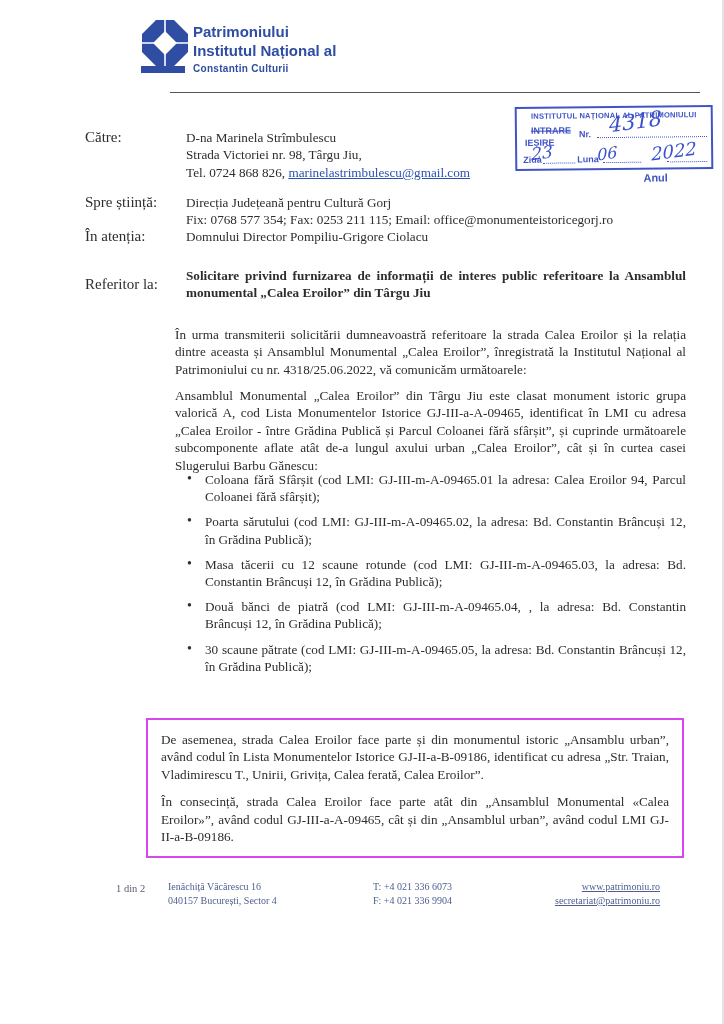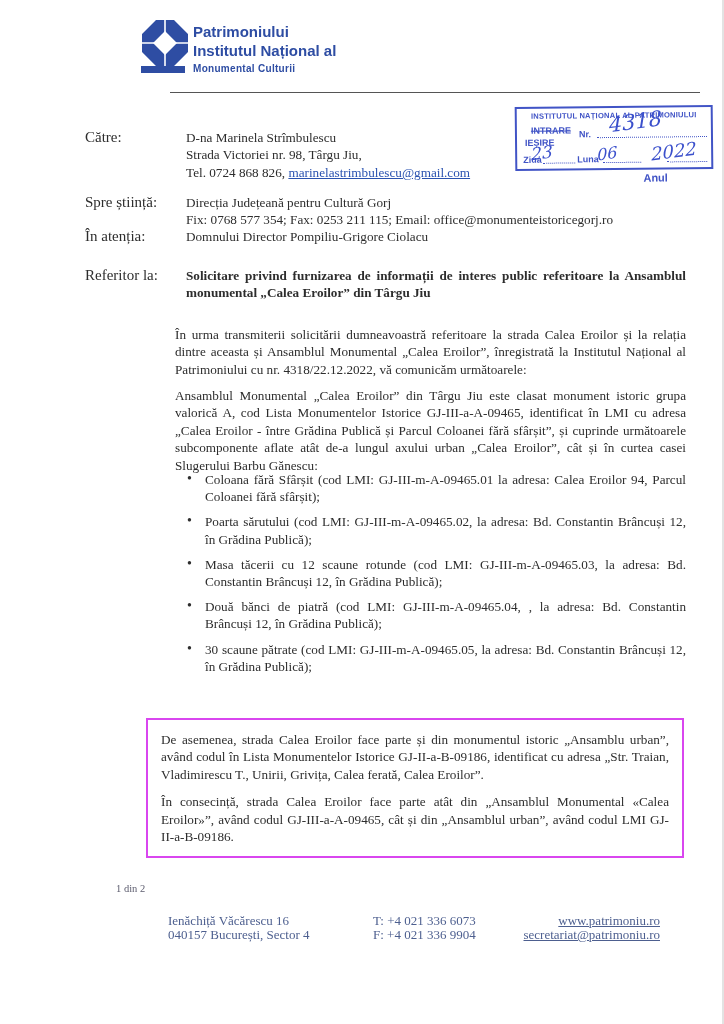--- a/index.html
+++ b/index.html
@@ -71,42 +71,42 @@
   ul.blist li::before { content:"•"; position:absolute; left:1px; top:-1px; font-size:14px; }
 
   .redbox {
     left:146px; top:718px; width:538px;
     border:2px solid #d946ef; padding:11px 13px;
   }
   .redbox p { font-size:13.2px; line-height:17.4px; text-align:justify; }
   .redbox p + p { margin-top:10px; }
 
   
-  .foot { font-size:13px; line-height:14px; color:#4d5f8f;margin-top:34px; }
+  .foot { font-size:10px; line-height:14px; color:#4d5f8f; }
   .pageno { left:116px; top:883px; font-size:10.5px; color:#5c5c6e; }
   .f-addr { left:168px; top:880px; }
   .f-tel { left:373px; top:880px; }
   .f-links { right:62px; top:880px; text-align:right; }
   .f-links a { color:#4d5f8f; text-decoration:underline; display:block; }
 </style>
 </head>
 <body>
 
 <div class="page">
 
   <svg class="abs logo-icon" viewBox="0 0 50 50">
     <path fill="#2e4da3" fill-rule="evenodd" d="M16 2 H34 L48 16 V34 L34 48 H16 L2 34 V16 Z M25 13 L37 25 L25 37 L13 25 Z"></path>
     <path stroke="#ffffff" stroke-width="1.6" fill="none" d="M25 0 L25 14 M50 25 L36 25 M25 50 L25 36 M0 25 L14 25"></path>
   </svg>
   <div class="abs org-name">
     <div>Patrimoniului</div>
     <div>Institutul Național al</div>
   </div>
   <div class="abs logo-bar"></div>
-  <div class="abs ministry">Monumental Culturii</div>
+  <div class="abs ministry">Constantin Culturii</div>
   <div class="abs header-rule"></div>
 
   <div class="abs stamp">
     <div class="t">INSTITUTUL NAȚIONAL AL PATRIMONIULUI</div>
     <div class="row2">
       <span class="struck">INTRARE</span>
     </div>
     <span class="nr-label">Nr.</span>
     <span class="dots d-nr"></span>
     <div class="row3">IEȘIRE</div>
@@ -133,24 +133,24 @@
 
   <div class="abs lab" style="top:194px">Spre știință:</div>
   <div class="abs cnt" style="top:194px">
     <div>Direcția Județeană pentru Cultură Gorj</div>
     <div>Fix: 0768 577 354; Fax: 0253 211 115; Email: office@monumenteistoricegorj.ro</div>
   </div>
 
   <div class="abs lab" style="top:228px">În atenția:</div>
   <div class="abs cnt" style="top:228px">Domnului Director Pompiliu-Grigore Ciolacu</div>
 
-  <div class="abs lab" style="top:267px">Referitor la:</div>
+  <div class="abs lab" style="top:276px">Referitor la:</div>
   <div class="abs cnt bold" style="top:267px; text-align:justify">Solicitare privind furnizarea de informații de interes public referitoare la Ansamblul monumental „Calea Eroilor” din Târgu Jiu</div>
 
-  <div class="abs para" style="top:326px">În urma transmiterii solicitării dumneavoastră referitoare la strada Calea Eroilor și la relația dintre aceasta și Ansamblul Monumental „Calea Eroilor”, înregistrată la Institutul Național al Patrimoniului cu nr. 4318/22.12.2022, vă comunicăm următoarele:</div>
+  <div class="abs para" style="top:326px">În urma transmiterii solicitării dumneavoastră referitoare la strada Calea Eroilor și la relația dintre aceasta și Ansamblul Monumental „Calea Eroilor”, înregistrată la Institutul Național al Patrimoniului cu nr. 4318/25.06.2022, vă comunicăm următoarele:</div>
   <div class="abs para" style="top:387px">Ansamblul Monumental „Calea Eroilor” din Târgu Jiu este clasat monument istoric grupa valorică A, cod Lista Monumentelor Istorice GJ-III-a-A-09465, identificat în LMI cu adresa „Calea Eroilor - între Grădina Publică și Parcul Coloanei fără sfârșit”, și cuprinde următoarele subcomponente aflate atât de-a lungul axului urban „Calea Eroilor”, cât și în curtea casei Slugerului Barbu Gănescu:</div>
 
   <ul class="abs blist" style="top:471px">
     <li>Coloana fără Sfârșit (cod LMI: GJ-III-m-A-09465.01 la adresa: Calea Eroilor 94, Parcul Coloanei fără sfârșit);</li>
     <li>Poarta sărutului (cod LMI: GJ-III-m-A-09465.02, la adresa: Bd. Constantin Brâncuși 12, în Grădina Publică);</li>
     <li>Masa tăcerii cu 12 scaune rotunde (cod LMI: GJ-III-m-A-09465.03, la adresa: Bd. Constantin Brâncuși 12, în Grădina Publică);</li>
     <li>Două bănci de piatră (cod LMI: GJ-III-m-A-09465.04, , la adresa: Bd. Constantin Brâncuși 12, în Grădina Publică);</li>
     <li>30 scaune pătrate (cod LMI: GJ-III-m-A-09465.05, la adresa: Bd. Constantin Brâncuși 12, în Grădina Publică);</li>
   </ul>
 

